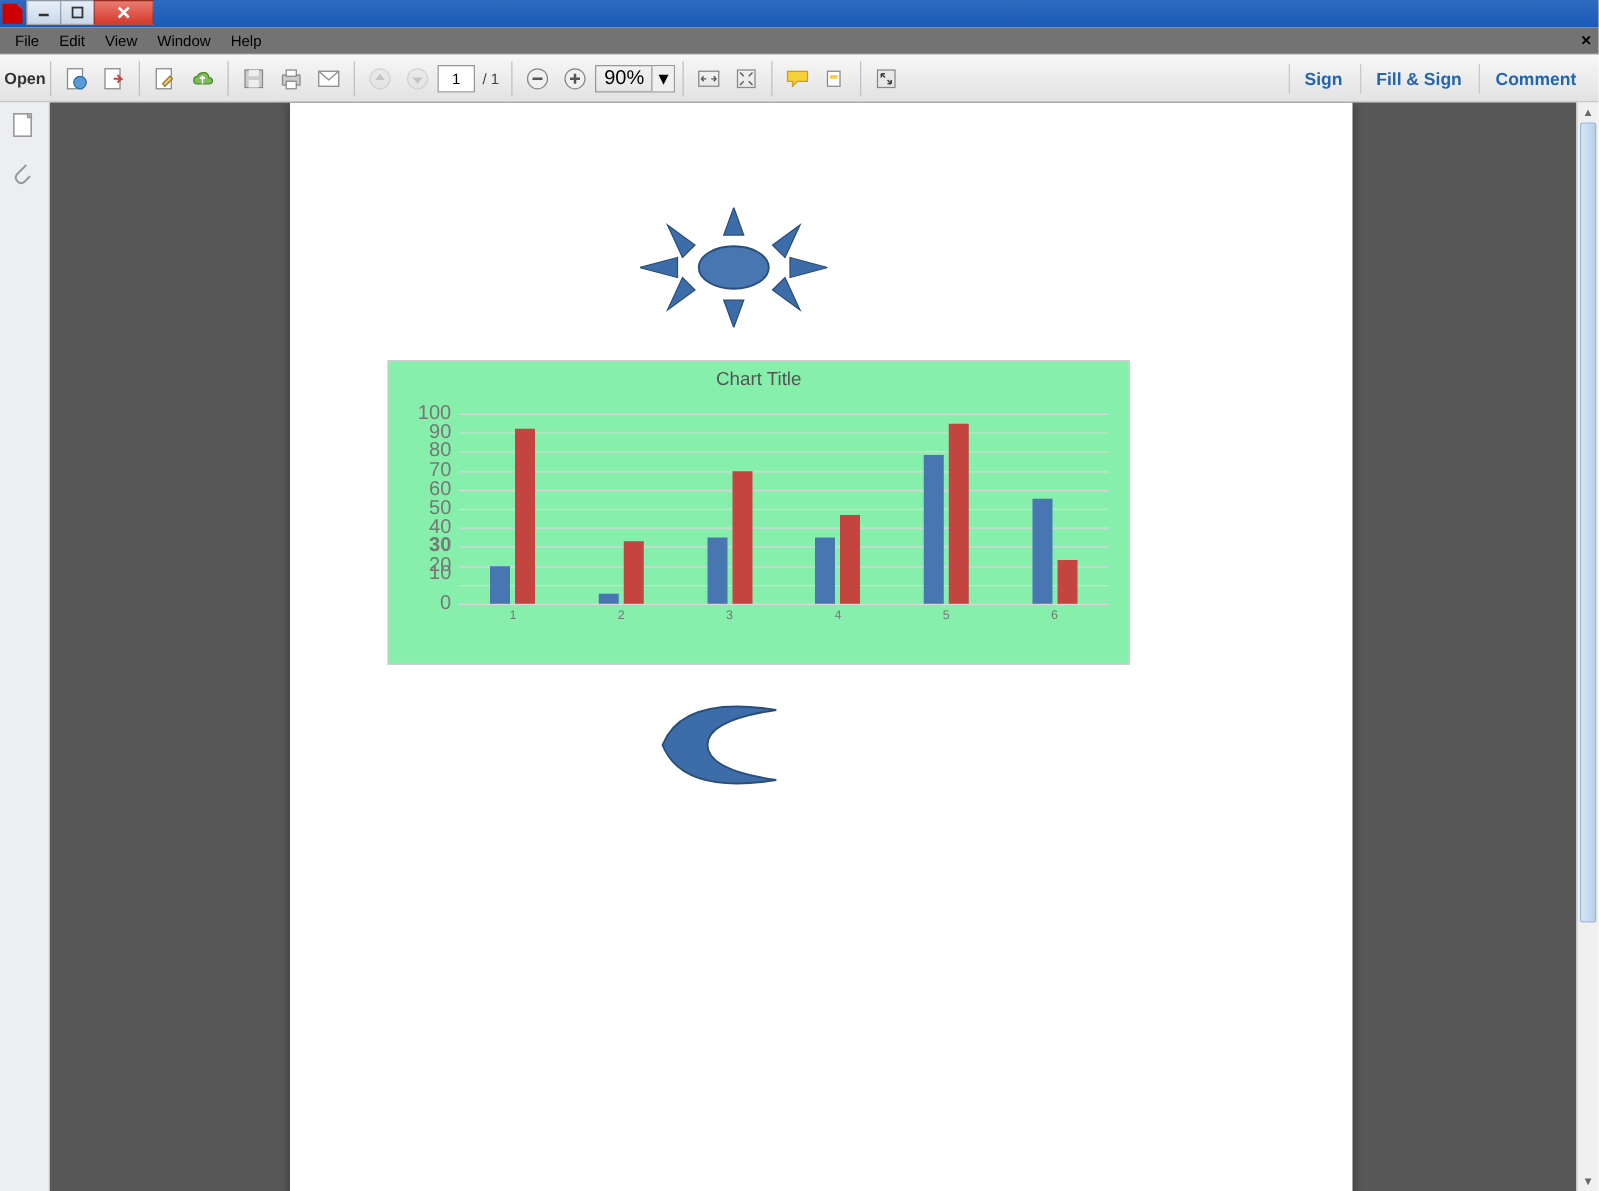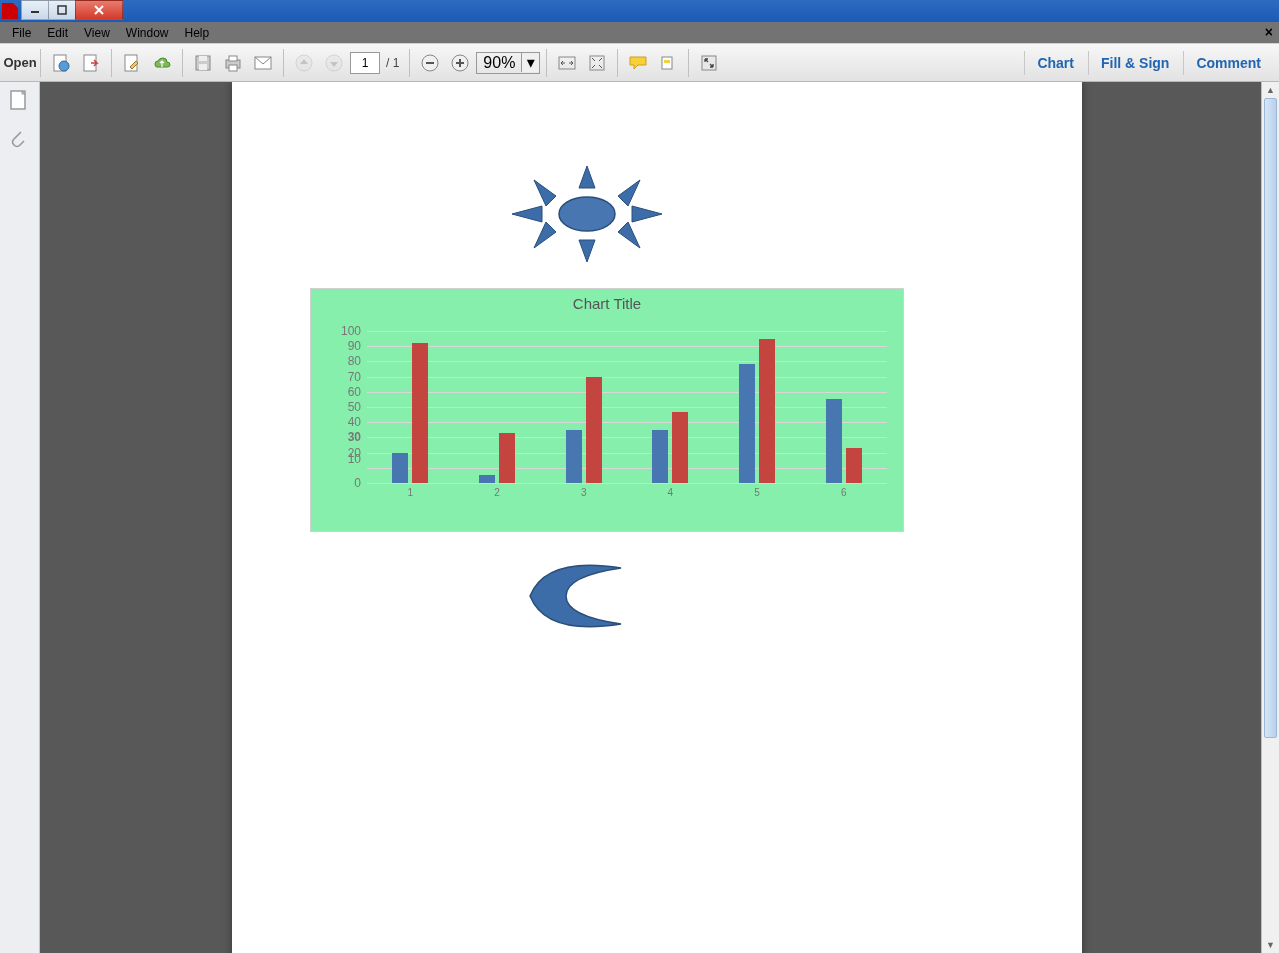--- a/index.html
+++ b/index.html
@@ -48,21 +48,21 @@
 .page { position: absolute; left: 192px; top: 0; width: 850px; height: 1100px; background: #fff; box-shadow: 0 0 8px rgba(0,0,0,0.4); }
 
 
 .sun-shape { position: absolute; left: 280px; top: 84px; width: 150px; height: 96px; }
 
 
 .chart-box { position: absolute; left: 78px; top: 206px; width: 594px; height: 244px; border: 1px solid #d0d0d0; background: #86efac; }
 .chart-title { text-align: center; font-size: 15px; color: #555; padding: 6px 0 2px; }
 .plot-area { position: absolute; left: 56px; right: 18px; top: 42px; bottom: 50px; }
 .gridline { position: absolute; left: 0; right: 0; height: 1px; background: #d8d8d8; }
-.ytick { position: absolute; right: 100%; margin-right: 6px; font-size: 12px; color: #777; transform: translateY(-50%); }
+.ytick { position: absolute; right: 100%; margin-right: 6px; font-size: 16px; color: #777; transform: translateY(-50%); }
 .bar { position: absolute; bottom: 0; width: 16px; }
 .bar.s1 { background: #4776b0; }
 .bar.s2 { background: #c44440; }
 .xtick { position: absolute; top: 100%; margin-top: 4px; font-size: 10px; color: #777; transform: translateX(-50%); }
 .legend { position: absolute; bottom: 6px; left: 0; right: 0; display: flex; justify-content: center; gap: 14px; font-size: 10px; color: #666; }
 .legend .sw { display: inline-block; width: 8px; height: 8px; margin-right: 4px; }
 .legend .sw.s1 { background: #4776b0; }
 .legend .sw.s2 { background: #c44440; }
 
 
@@ -218,21 +218,21 @@
       </svg>
     </div>
   <div class="tsep"></div>
   <div class="tbtn">
       <svg width="18" height="18">
         <rect x="2" y="2" width="14" height="14" fill="#e8e8e8" stroke="#888"></rect>
         <path d="M5 5 L8 8 M5 5 L5 8 M5 5 L8 5 M13 13 L10 10 M13 13 L10 13 M13 13 L13 10" stroke="#444" stroke-width="1.3"></path>
       </svg>
     </div>
   <div class="toolbar-spacer"></div>
-  <div class="right-tool">Chart</div>
+  <div class="right-tool">Sign</div>
   <div class="right-tool">Fill &amp; Sign</div>
   <div class="right-tool">Comment</div>
 </div>
 
 <div class="content-area">
   <div class="left-rail">
     <div class="rail-icon">
         <svg width="20" height="22">
           <rect x="3" y="1" width="14" height="18" fill="#fff" stroke="#999"></rect>
           <rect x="3" y="1" width="14" height="18" fill="none" stroke="#999"></rect>

